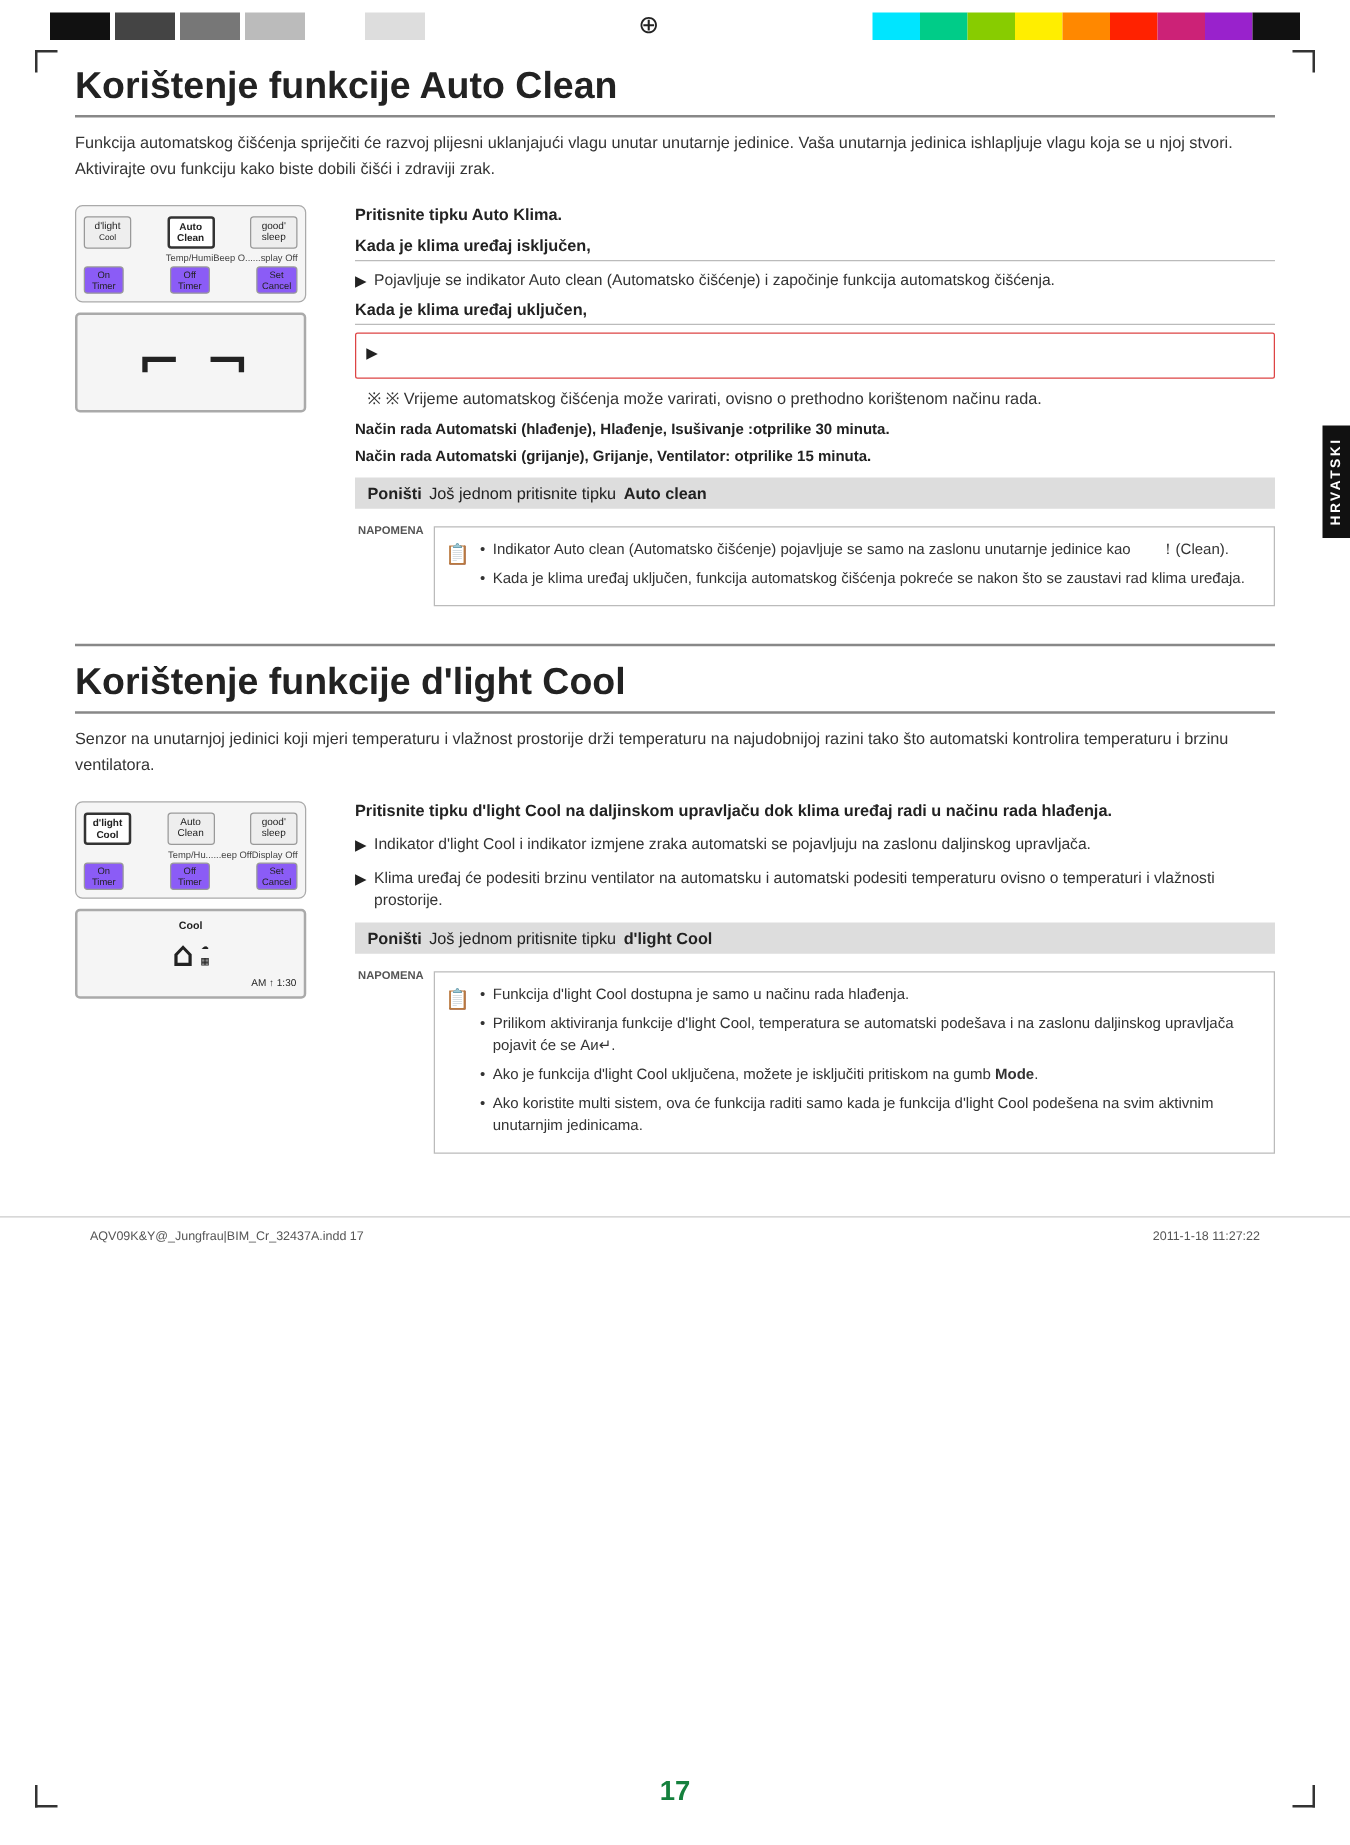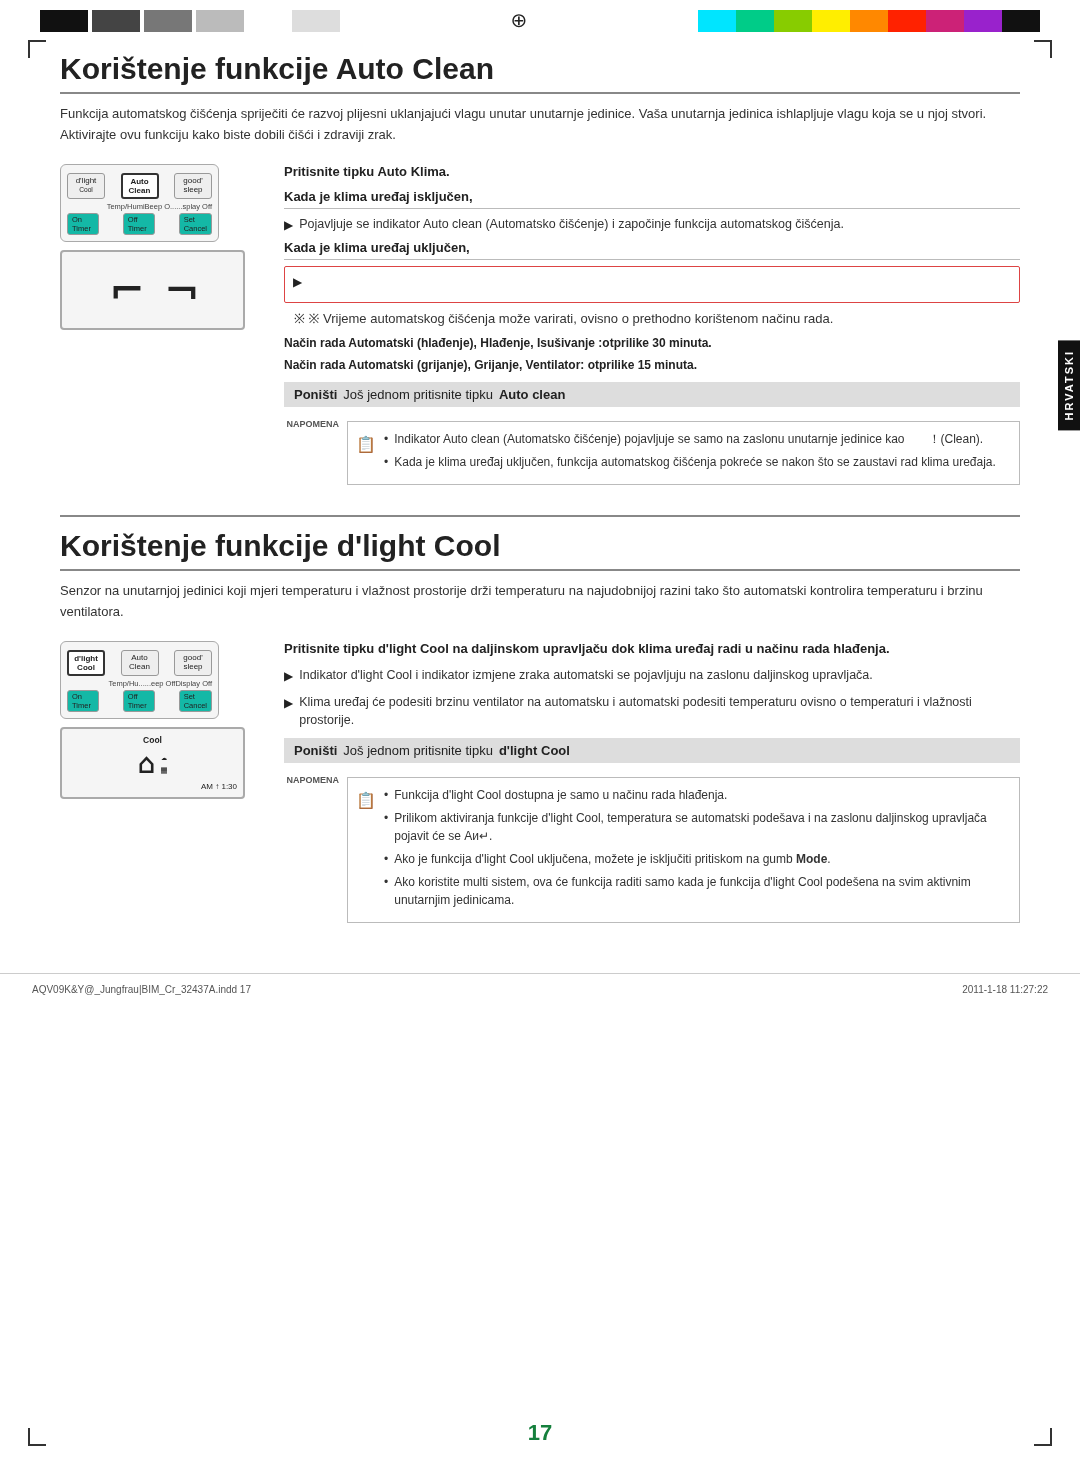--- a/index.html
+++ b/index.html
@@ -93,21 +93,21 @@
       flex: 1;
     }
 
     
     .remote-mock {
       border: 1.5px solid #aaa;
       border-radius: 6px;
       padding: 8px 6px 6px 6px;
       font-size: 9px;
       background: #f5f5f5;
-      width: 159px;
+      width: 185px;
       margin-bottom: 8px;
     }
     .remote-row {
       display: flex;
       justify-content: space-between;
       margin-bottom: 3px;
     }
     .remote-btn {
       border: 1px solid #999;
       border-radius: 3px;
@@ -127,21 +127,22 @@
     .remote-bottom-row {
       display: flex;
       justify-content: space-between;
       margin-top: 2px;
     }
     .remote-btn-sm {
       border: 1px solid #999;
       border-radius: 3px;
       padding: 1px 4px;
       font-size: 7.5px;
-      background: #14b8a6;
+      background: #8b5cf6;
+      text-align: center;
       min-width: 32px;
     }
 
     
     .display-mock {
       border: 2px solid #aaa;
       border-radius: 4px;
       padding: 10px;
       background: #f5f5f5;
       width: 185px;
@@ -276,21 +277,21 @@
       font-size: 8px;
       text-align: right;
       margin-top: 2px;
     }
 
     
     .page-footer {
       display: flex;
       justify-content: space-between;
       align-items: center;
-      padding: 10px 32px;
+      padding: 10px 72px;
       border-top: 1px solid #ccc;
       font-size: 10px;
       color: #555;
       margin-top: 20px;
     }
     .page-number {
       font-size: 22px;
       font-weight: bold;
       color: #15803d;
       position: absolute;

